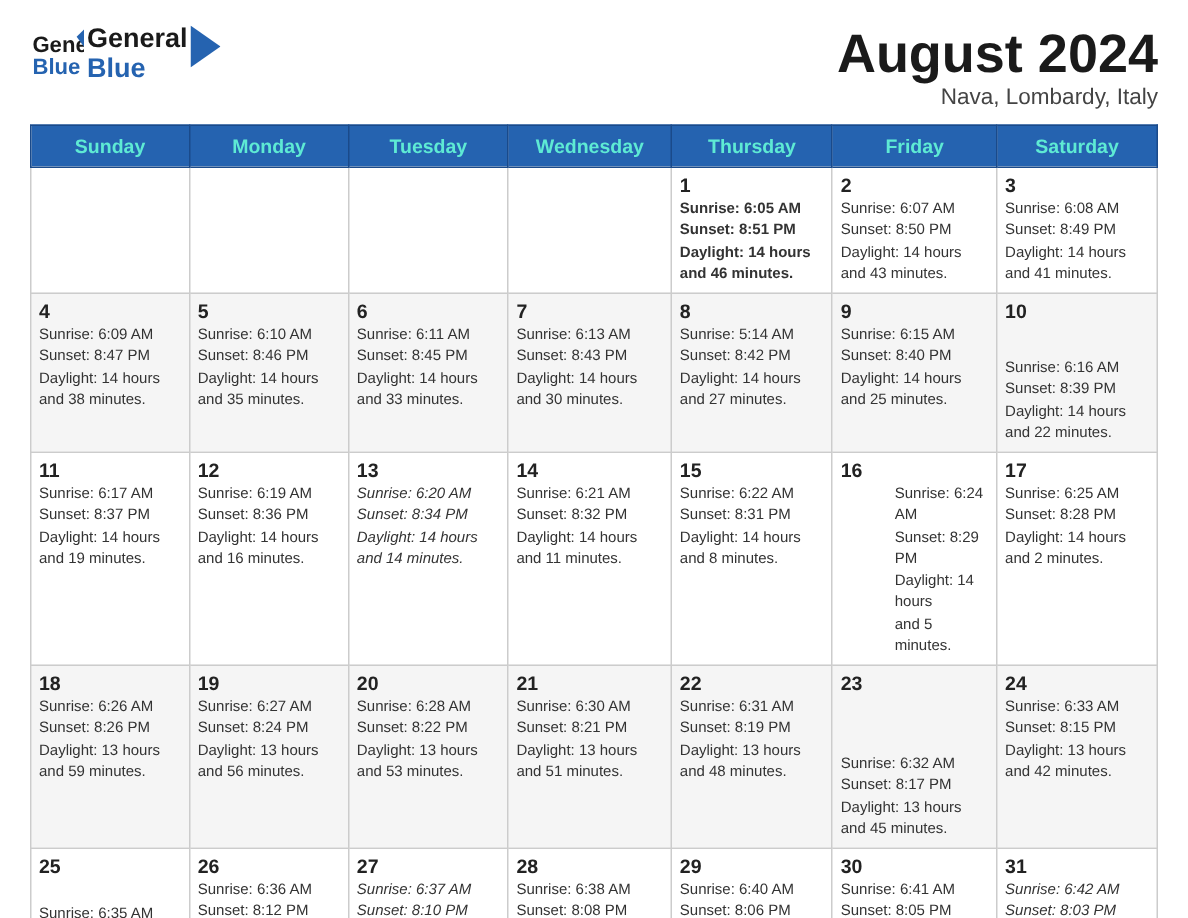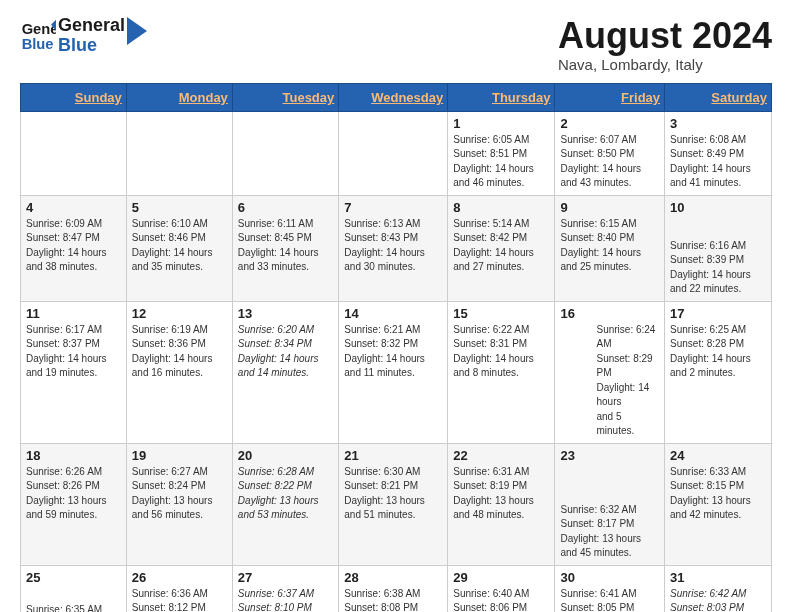--- a/index.html
+++ b/index.html
@@ -22,45 +22,45 @@
     .logo {
       display: flex;
       align-items: center;
     }
     .logo-icon {
       width: 36px;
       height: 36px;
       margin-right: 2px;
     }
     .title-block {
+      text-align: right;
     }
     .month-title {
       font-size: 36px;
       font-weight: bold;
       color: #1a1a1a;
       line-height: 1.1;
     }
     .location {
       font-size: 15px;
       color: #444;
     }
     .calendar {
       width: 100%;
       border-collapse: collapse;
       border: 1px solid #bbb;
     }
     .calendar th {
       background: #2563b0;
-      color: #fdba74;
+      color: #5eead4;
       font-size: 13px;
       font-weight: bold;
       padding: 6px 4px;
-      text-align: right;
+      text-align: center;
       border: 1px solid #1a4a8a;
-      text-decoration: underline;
     }
     .calendar td {
       vertical-align: top;
       border: 1px solid #ccc;
       padding: 4px 5px;
       width: 113px;
       min-height: 80px;
       font-size: 10.5px;
       color: #222;
       background: #fff;
@@ -124,21 +124,21 @@
         </tr>
     </thead>
     <tbody id="calendar-body">
     <tr>
           <td class="empty-cell"></td>
           <td class="empty-cell"></td>
           <td class="empty-cell"></td>
           <td class="empty-cell"></td>
           <td>
             <span class="day-num">1</span>
-            <div class="day-info" style="white-space: pre-line;">Sunrise: 6:05 AM
+            <div class="day-info" style="white-space: pre-line; font-weight: bold;">Sunrise: 6:05 AM
 Sunset: 8:51 PM
 Daylight: 14 hours
 and 46 minutes.</div>
           </td>
           <td>
             <span class="day-num">2</span>
             <div class="day-info" style="white-space: pre-line;">Sunrise: 6:07 AM
 Sunset: 8:50 PM
 Daylight: 14 hours
 and 43 minutes.</div>
@@ -263,21 +263,21 @@
           </td>
           <td>
             <span class="day-num">19</span>
             <div class="day-info" style="white-space: pre-line;">Sunrise: 6:27 AM
 Sunset: 8:24 PM
 Daylight: 13 hours
 and 56 minutes.</div>
           </td>
           <td>
             <span class="day-num">20</span>
-            <div class="day-info" style="white-space: pre-line; font-style: italic;">Sunrise: 6:28 AM
+            <div class="day-info" style="white-space: pre-line;">Sunrise: 6:28 AM
 Sunset: 8:22 PM
 Daylight: 13 hours
 and 53 minutes.</div>
           </td>
           <td>
             <span class="day-num">21</span>
             <div class="day-info" style="white-space: pre-line;">Sunrise: 6:30 AM
 Sunset: 8:21 PM
 Daylight: 13 hours
 and 51 minutes.</div>

